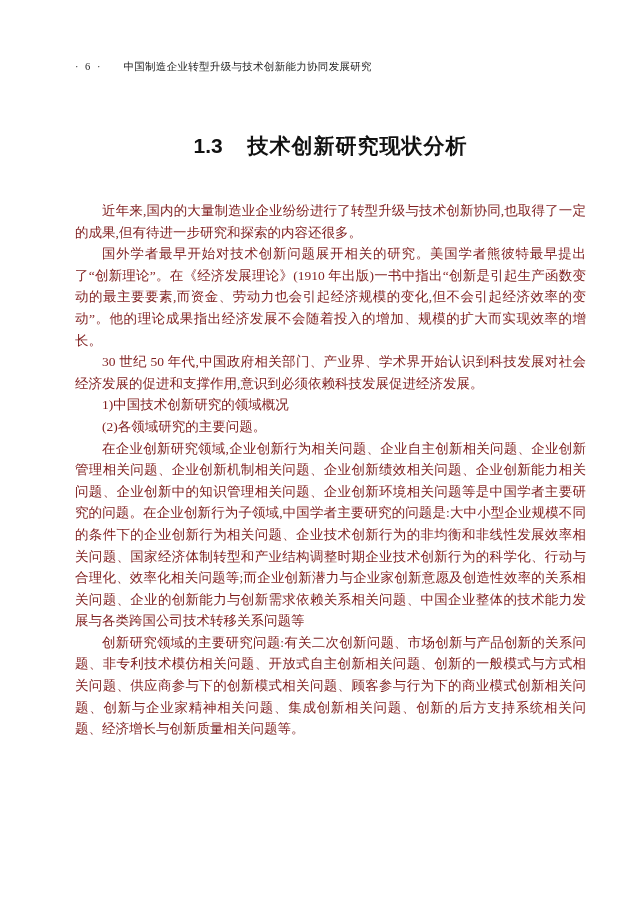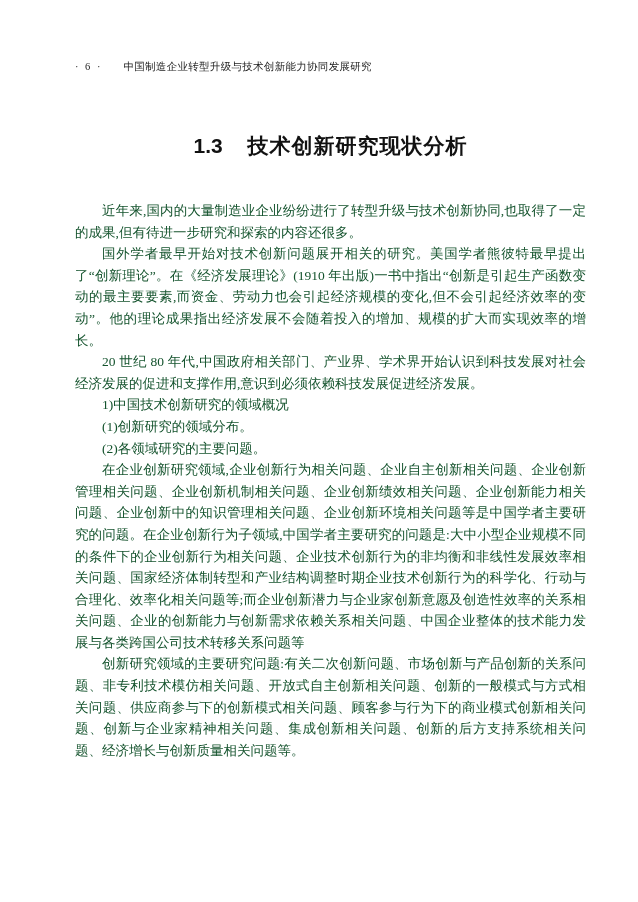--- a/index.html
+++ b/index.html
@@ -44,42 +44,41 @@
     }
     .body-text {
       margin-top: 40px;
     }
     .body-text p {
       margin: 0;
       font-size: 13.5px;
       line-height: 21.6px;
       text-align: justify;
       text-indent: 2em;
-      color: #14532d;
+      color: #7f1d1d;
     }
   </style>
 </head>
 <body>
 
 <div class="page">
 
   <div class="running-header">
     <span class="page-num">· 6 ·</span>
     <span class="book-title">中国制造企业转型升级与技术创新能力协同发展研究</span>
   </div>
 
   <h1 class="section-title">
     <span class="num">1.3</span>
     <span class="title-text">技术创新研究现状分析</span>
   </h1>
 
   <div class="body-text">
     <p>近年来,国内的大量制造业企业纷纷进行了转型升级与技术创新协同,也取得了一定的成果,但有待进一步研究和探索的内容还很多。</p>
     <p>国外学者最早开始对技术创新问题展开相关的研究。美国学者熊彼特最早提出了“创新理论”。在《经济发展理论》(1910 年出版)一书中指出“创新是引起生产函数变动的最主要要素,而资金、劳动力也会引起经济规模的变化,但不会引起经济效率的变动”。他的理论成果指出经济发展不会随着投入的增加、规模的扩大而实现效率的增长。</p>
-    <p>20 世纪 80 年代,中国政府相关部门、产业界、学术界开始认识到科技发展对社会经济发展的促进和支撑作用,意识到必须依赖科技发展促进经济发展。</p>
+    <p>30 世纪 50 年代,中国政府相关部门、产业界、学术界开始认识到科技发展对社会经济发展的促进和支撑作用,意识到必须依赖科技发展促进经济发展。</p>
     <p>1)中国技术创新研究的领域概况</p>
-    <p>(1)创新研究的领域分布。</p>
     <p>(2)各领域研究的主要问题。</p>
     <p>在企业创新研究领域,企业创新行为相关问题、企业自主创新相关问题、企业创新管理相关问题、企业创新机制相关问题、企业创新绩效相关问题、企业创新能力相关问题、企业创新中的知识管理相关问题、企业创新环境相关问题等是中国学者主要研究的问题。在企业创新行为子领域,中国学者主要研究的问题是:大中小型企业规模不同的条件下的企业创新行为相关问题、企业技术创新行为的非均衡和非线性发展效率相关问题、国家经济体制转型和产业结构调整时期企业技术创新行为的科学化、行动与合理化、效率化相关问题等;而企业创新潜力与企业家创新意愿及创造性效率的关系相关问题、企业的创新能力与创新需求依赖关系相关问题、中国企业整体的技术能力发展与各类跨国公司技术转移关系问题等</p>
     <p>创新研究领域的主要研究问题:有关二次创新问题、市场创新与产品创新的关系问题、非专利技术模仿相关问题、开放式自主创新相关问题、创新的一般模式与方式相关问题、供应商参与下的创新模式相关问题、顾客参与行为下的商业模式创新相关问题、创新与企业家精神相关问题、集成创新相关问题、创新的后方支持系统相关问题、经济增长与创新质量相关问题等。</p>
   </div>
 
 </div>
 
 </body></html>

